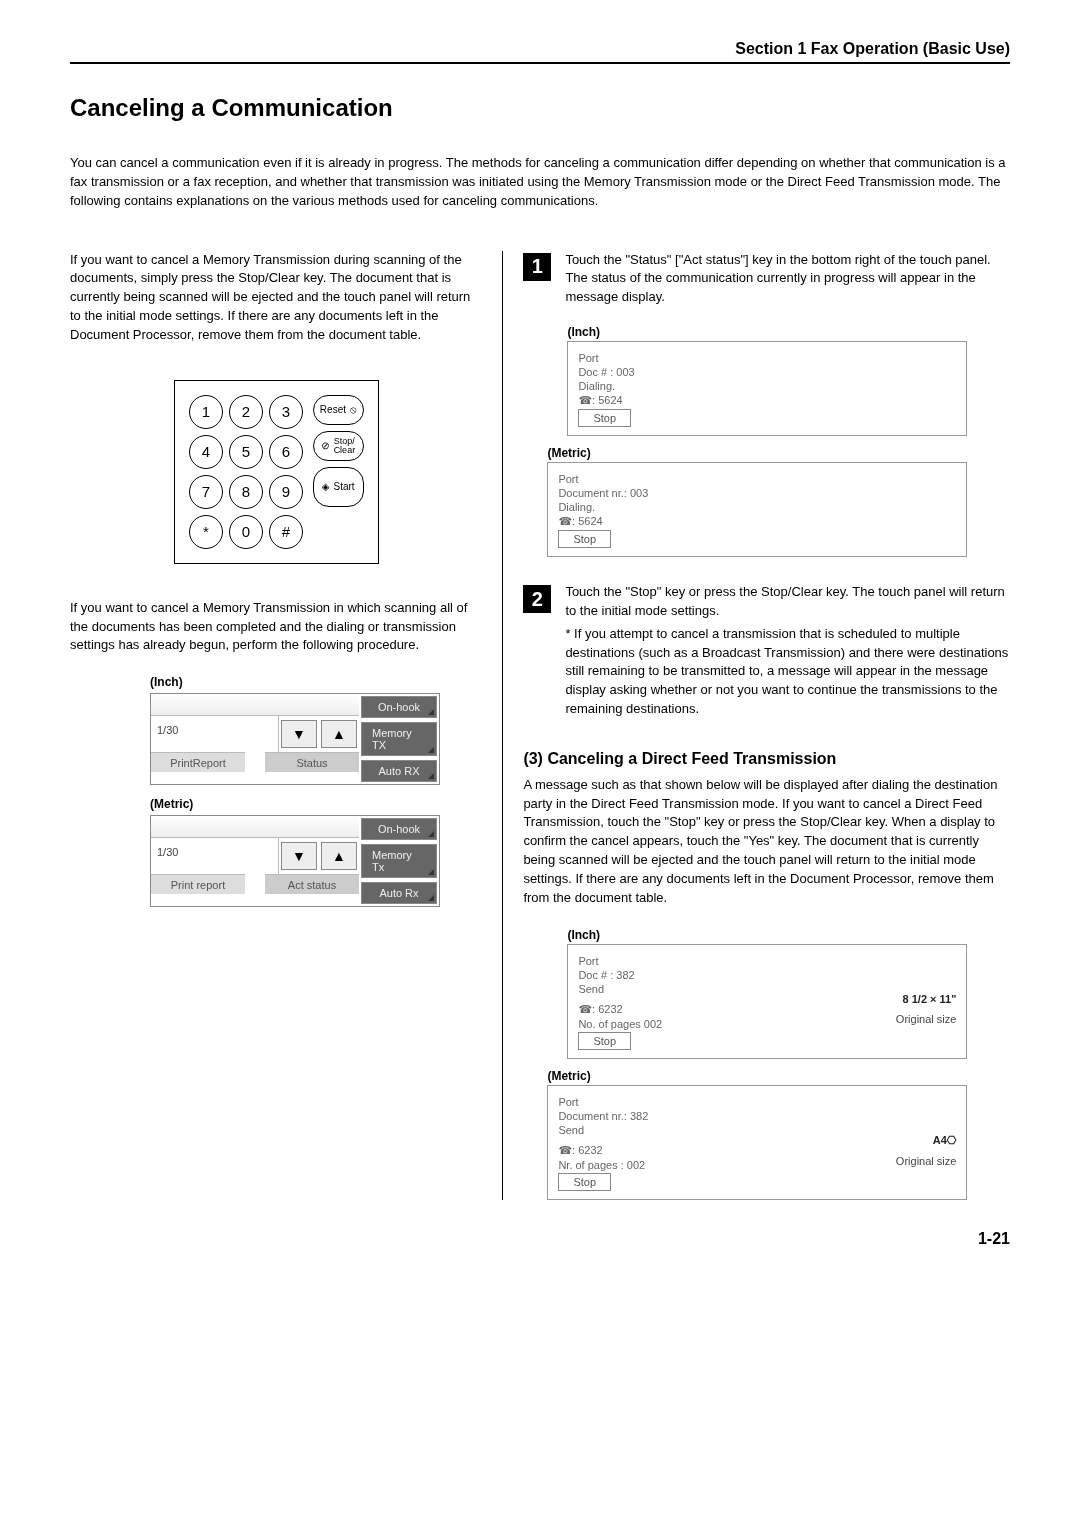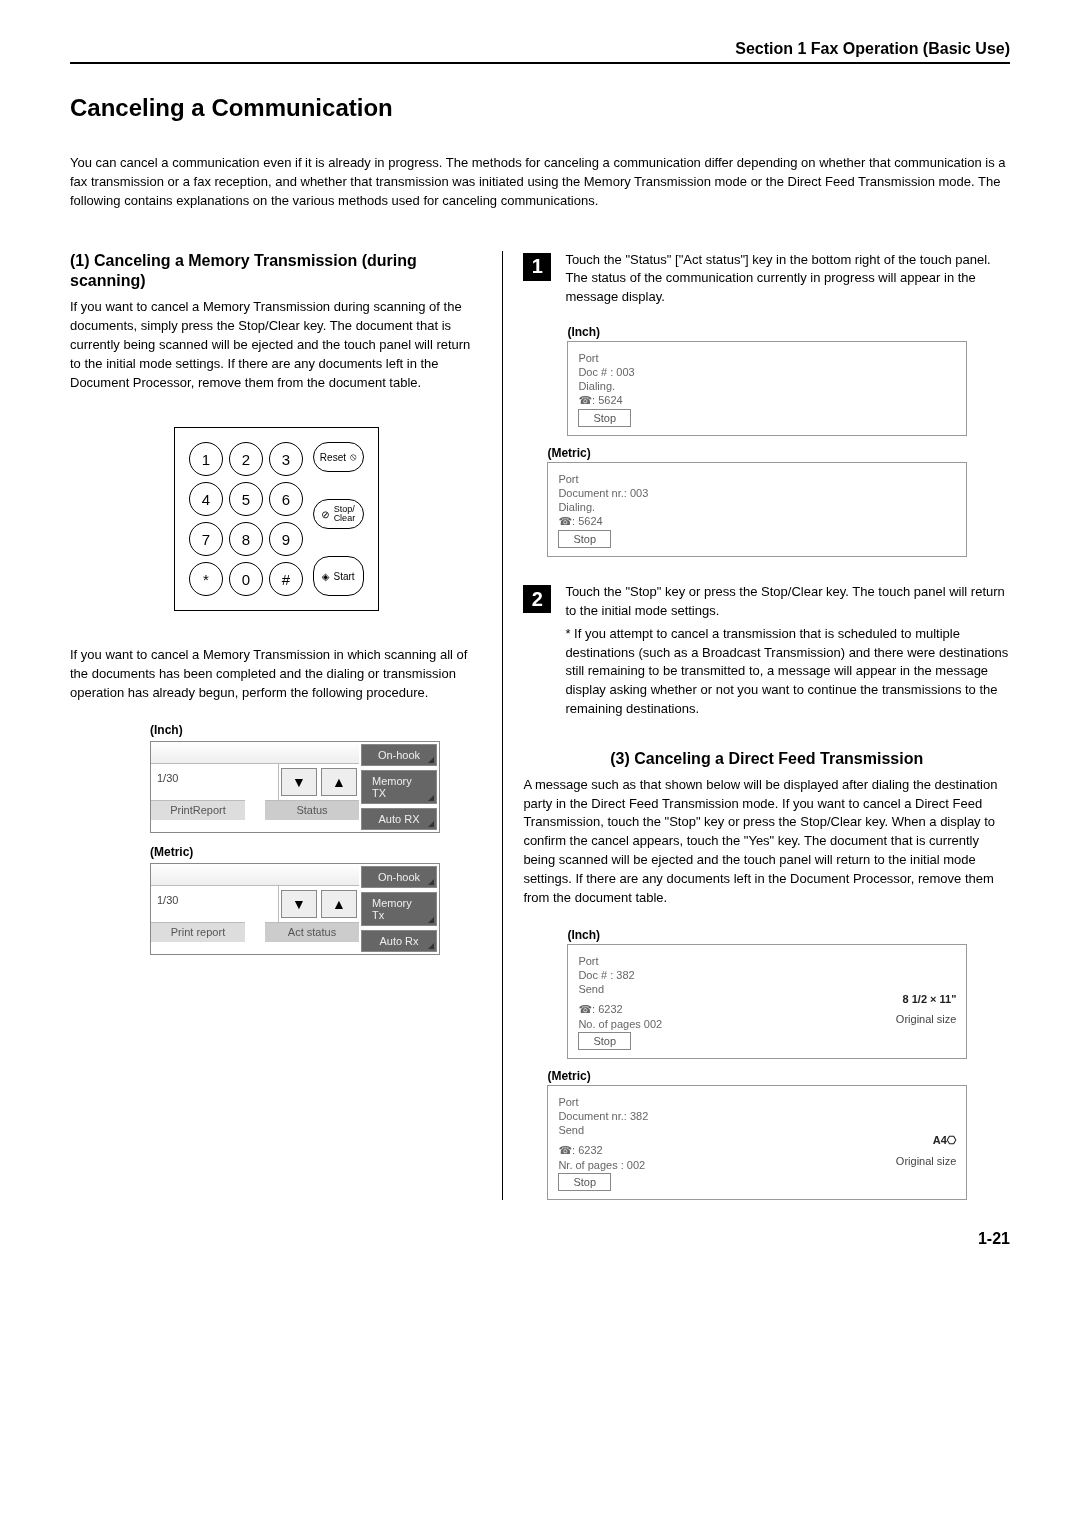--- a/index.html
+++ b/index.html
@@ -10,21 +10,21 @@
   .cols { display: flex; gap: 0; }
   .left { width: 46%; padding-right: 20px; }
   .right { width: 54%; padding-left: 20px; border-left: 1px solid #000; }
   h2 { font-size: 16px; font-weight: bold; margin-bottom: 6px; line-height: 1.3; }
   .sub-body { font-size: 13px; line-height: 1.45; margin-bottom: 20px; }
 
   .keypad-wrap { display: flex; justify-content: center; margin: 35px 0; }
   .keypad { border: 1px solid #000; padding: 14px; display: flex; gap: 10px; }
   .keys { display: grid; grid-template-columns: repeat(3, 34px); grid-auto-rows: 34px; gap: 6px; }
   .key { border: 1.5px solid #000; border-radius: 50%; display: flex; align-items: center; justify-content: center; font-size: 15px; }
-  .side { display: flex; flex-direction: column; justify-content: space-between; gap: 6px; }
+  .side { display: flex; flex-direction: column; gap: 6px; }
   .ov { border: 1.5px solid #000; border-radius: 16px; display: flex; align-items: center; justify-content: center; font-size: 10px; padding: 4px 6px; gap: 4px; height: 30px; }
   .ov.start { height: 40px; }
 
   .label-small { font-weight: bold; font-size: 12px; margin: 6px 0 4px 80px; }
   .lcd { border: 1px solid #888; background: #fff; margin: 0 0 12px 80px; width: 290px; }
   .lcd-top { height: 22px; border-bottom: 1px solid #bbb; background: linear-gradient(#fff,#eee); }
   .lcd-mid { display: flex; height: 36px; }
   .lcd-mid .msg { flex: 1; border-right: 1px solid #bbb; display:flex; align-items:flex-end; padding: 16px 6px; font-size: 11px; color:#444; }
   .lcd-btns { display:flex; }
   .arrow { width: 36px; border: 1px solid #888; margin: 4px 2px; display:flex; align-items:center; justify-content:center; font-size: 14px; background:#eee; }
@@ -41,35 +41,34 @@
   .note { margin-top: 4px; }
 
   .panel-label { font-weight:bold; font-size:12px; margin: 10px 0 2px 44px; }
   .panel { border: 1px solid #999; margin-left:44px; padding: 8px 10px; font-size: 11px; color:#666; width: 400px; }
   .panel .row { margin: 2px 0; }
   .panel .stop-b { border: 1px solid #888; display:inline-block; padding: 2px 14px; margin-top: 0; font-size: 11px; color:#555; }
   .panel .r-col { float:right; text-align:right; color:#444; }
   .panel .r-col .bold { font-weight:bold; color:#222; }
   .clearfix::after { content:""; display:block; clear:both; }
 
-  h2.sec3 { margin-top: 30px; text-align: center; }
+  h2.sec3 { margin-top: 30px; }
 
   .pagenum { text-align: right; font-weight: bold; font-size: 16px; margin-top: 30px; }
 </style>
 </head>
 <body>
 
 <div class="header">Section 1  Fax Operation (Basic Use)</div>
 <h1>Canceling a Communication</h1>
 <p class="intro">You can cancel a communication even if it is already in progress. The methods for canceling a communication differ depending on whether that communication is a fax transmission or a fax reception, and whether that transmission was initiated using the Memory Transmission mode or the Direct Feed Transmission mode. The following contains explanations on the various methods used for canceling communications.</p>
 
 <div class="cols">
   <div class="left">
 
-    <h2>(1) Canceling a Memory Transmission (during scanning)</h2>
     <p class="sub-body">If you want to cancel a Memory Transmission during scanning of the documents, simply press the Stop/Clear key. The document that is currently being scanned will be ejected and the touch panel will return to the initial mode settings. If there are any documents left in the Document Processor, remove them from the document table.</p>
 
     <div class="keypad-wrap">
       <div class="keypad">
         <div class="keys">
           <div class="key">1</div>
           <div class="key">2</div>
           <div class="key">3</div>
           <div class="key">4</div>
           <div class="key">5</div>
@@ -92,21 +91,21 @@
 Clear</span>
             </div>
           <div class="ov start">
               <span>◈</span>
               <span>Start</span>
             </div>
         </div>
       </div>
     </div>
 
-    <p class="sub-body">If you want to cancel a Memory Transmission in which scanning all of the documents has been completed and the dialing or transmission operation has already begun, perform the following procedure.</p>
+    <p class="sub-body">If you want to cancel a Memory Transmission in which scanning all of the documents has been completed and the dialing or transmission settings has already begun, perform the following procedure.</p>
 
     <div class="label-small">(Inch)</div>
     <div class="lcd" style="display:flex;">
       <div style="flex:1;">
         <div class="lcd-top"></div>
         <div class="lcd-mid">
           <div class="msg">1/30</div>
           <div class="lcd-btns">
             <div class="arrow">▼</div>
             <div class="arrow">▲</div>

